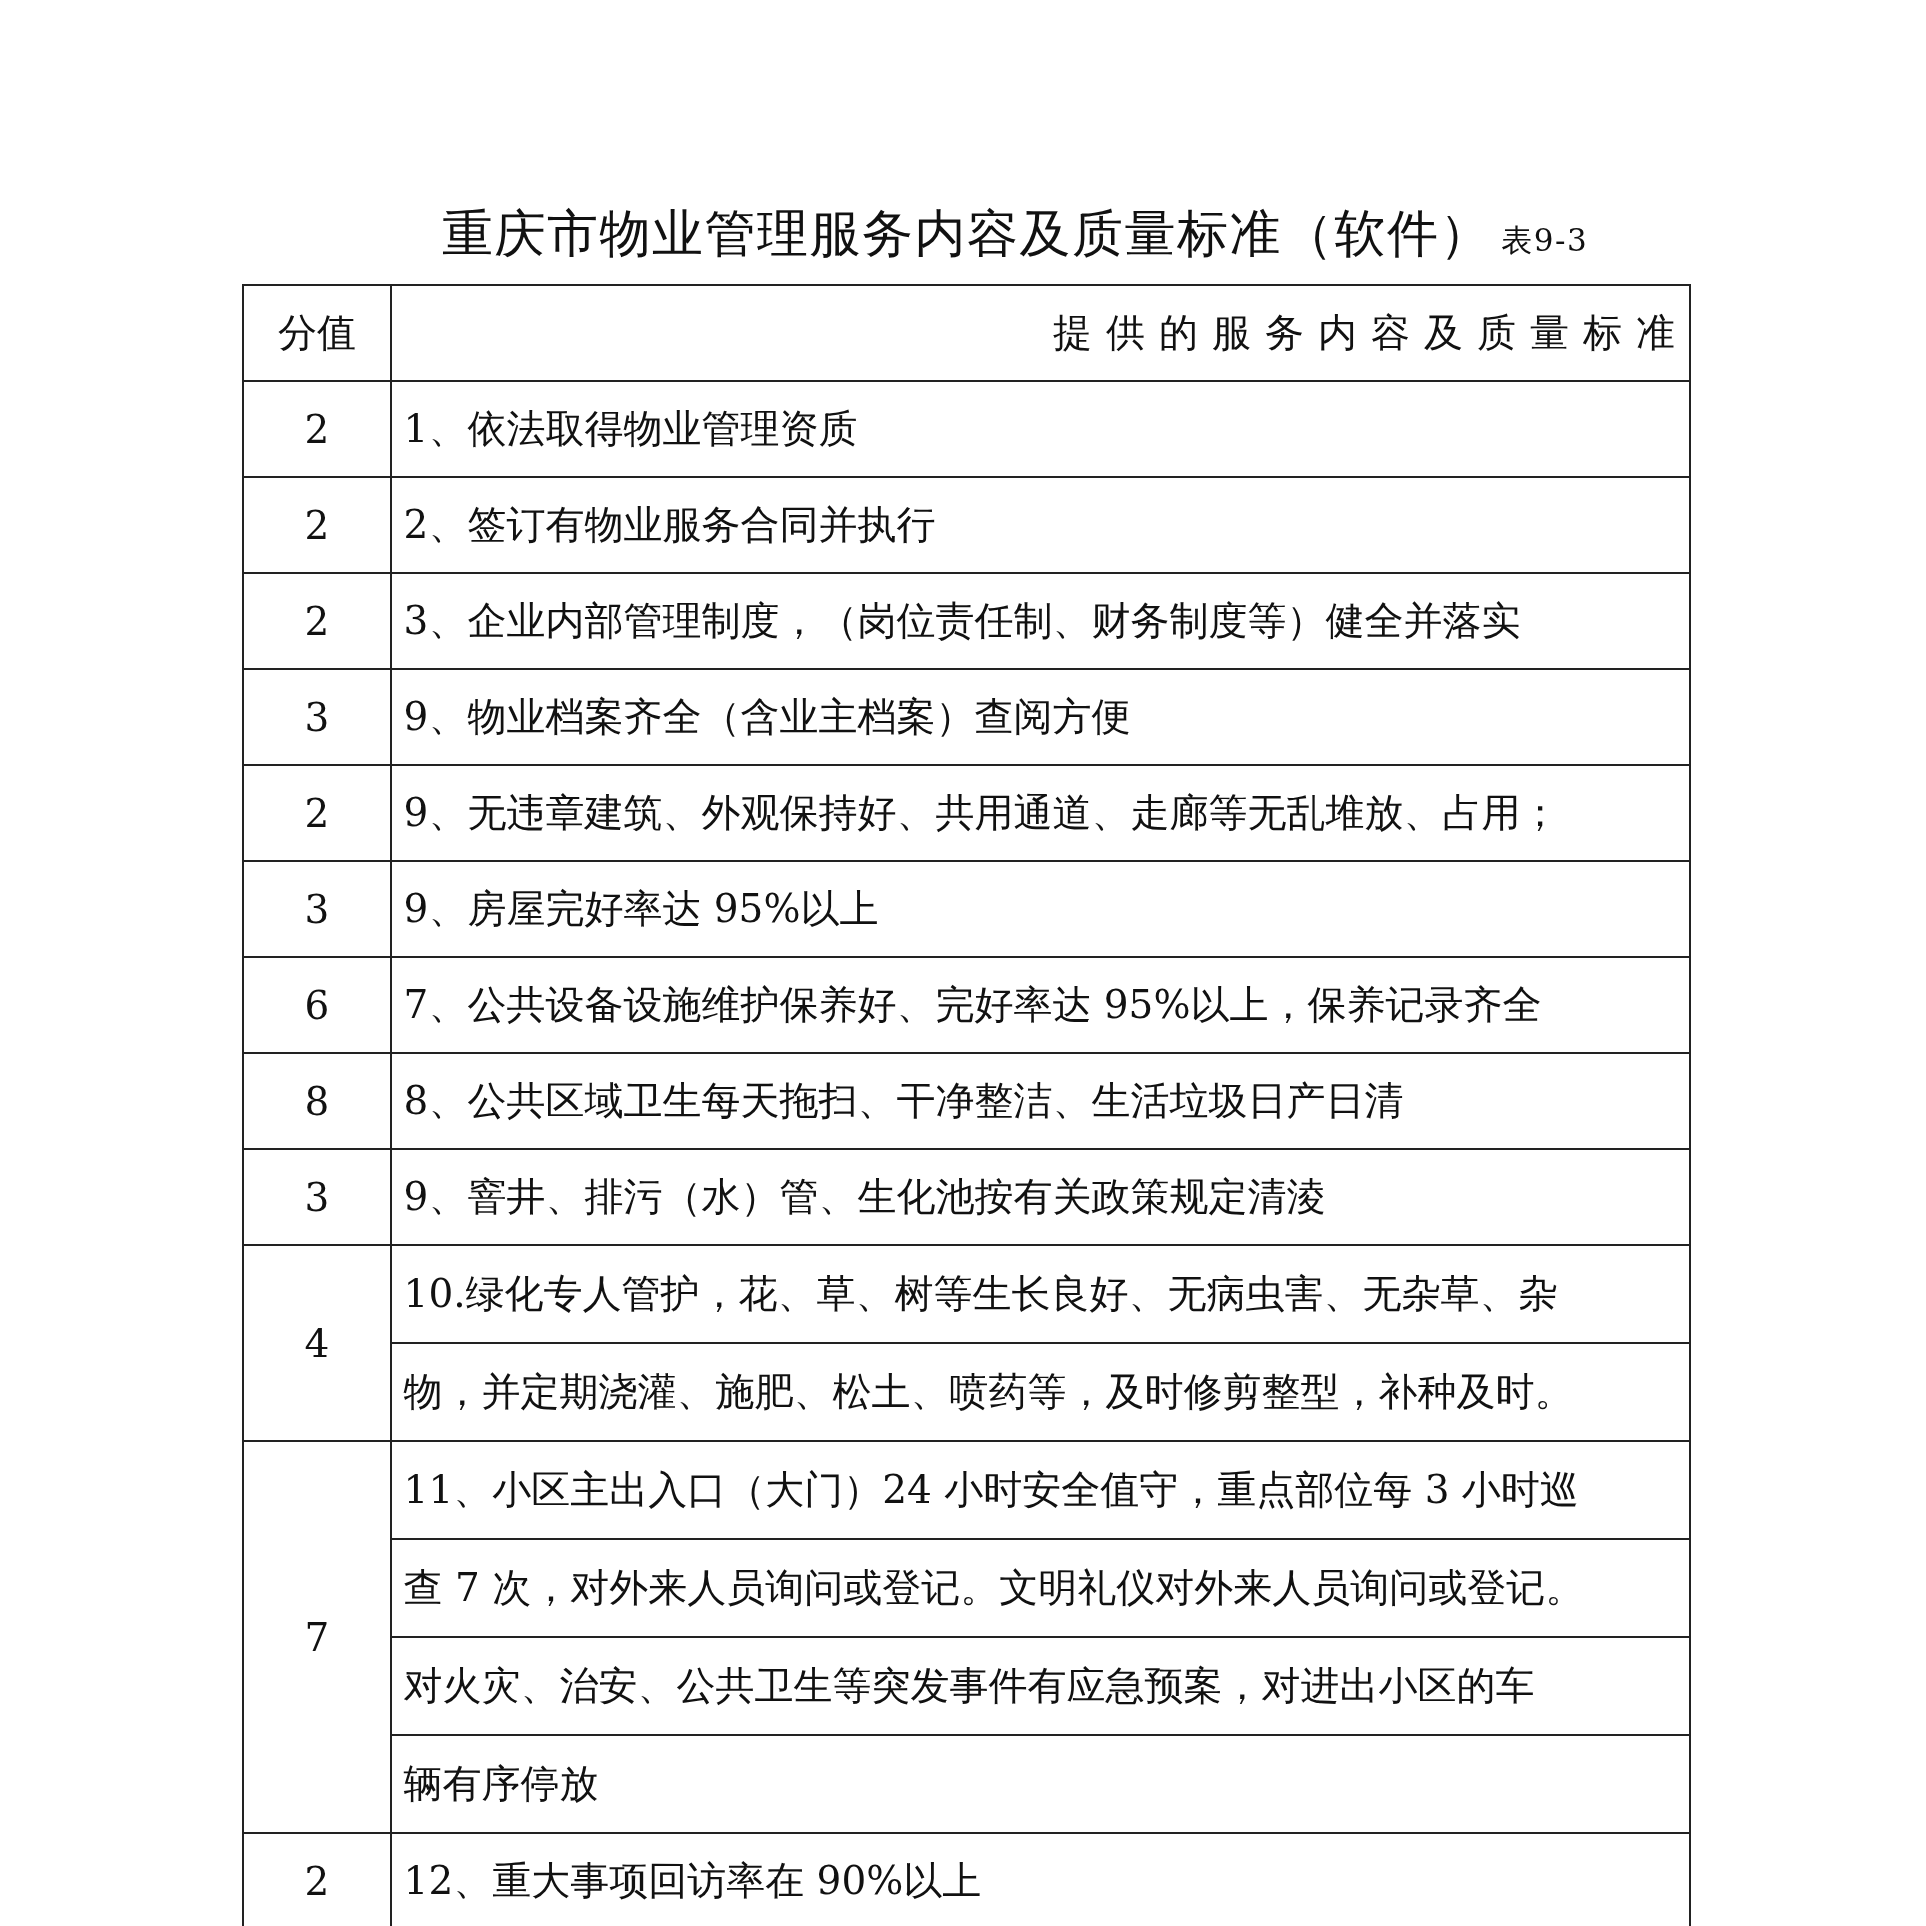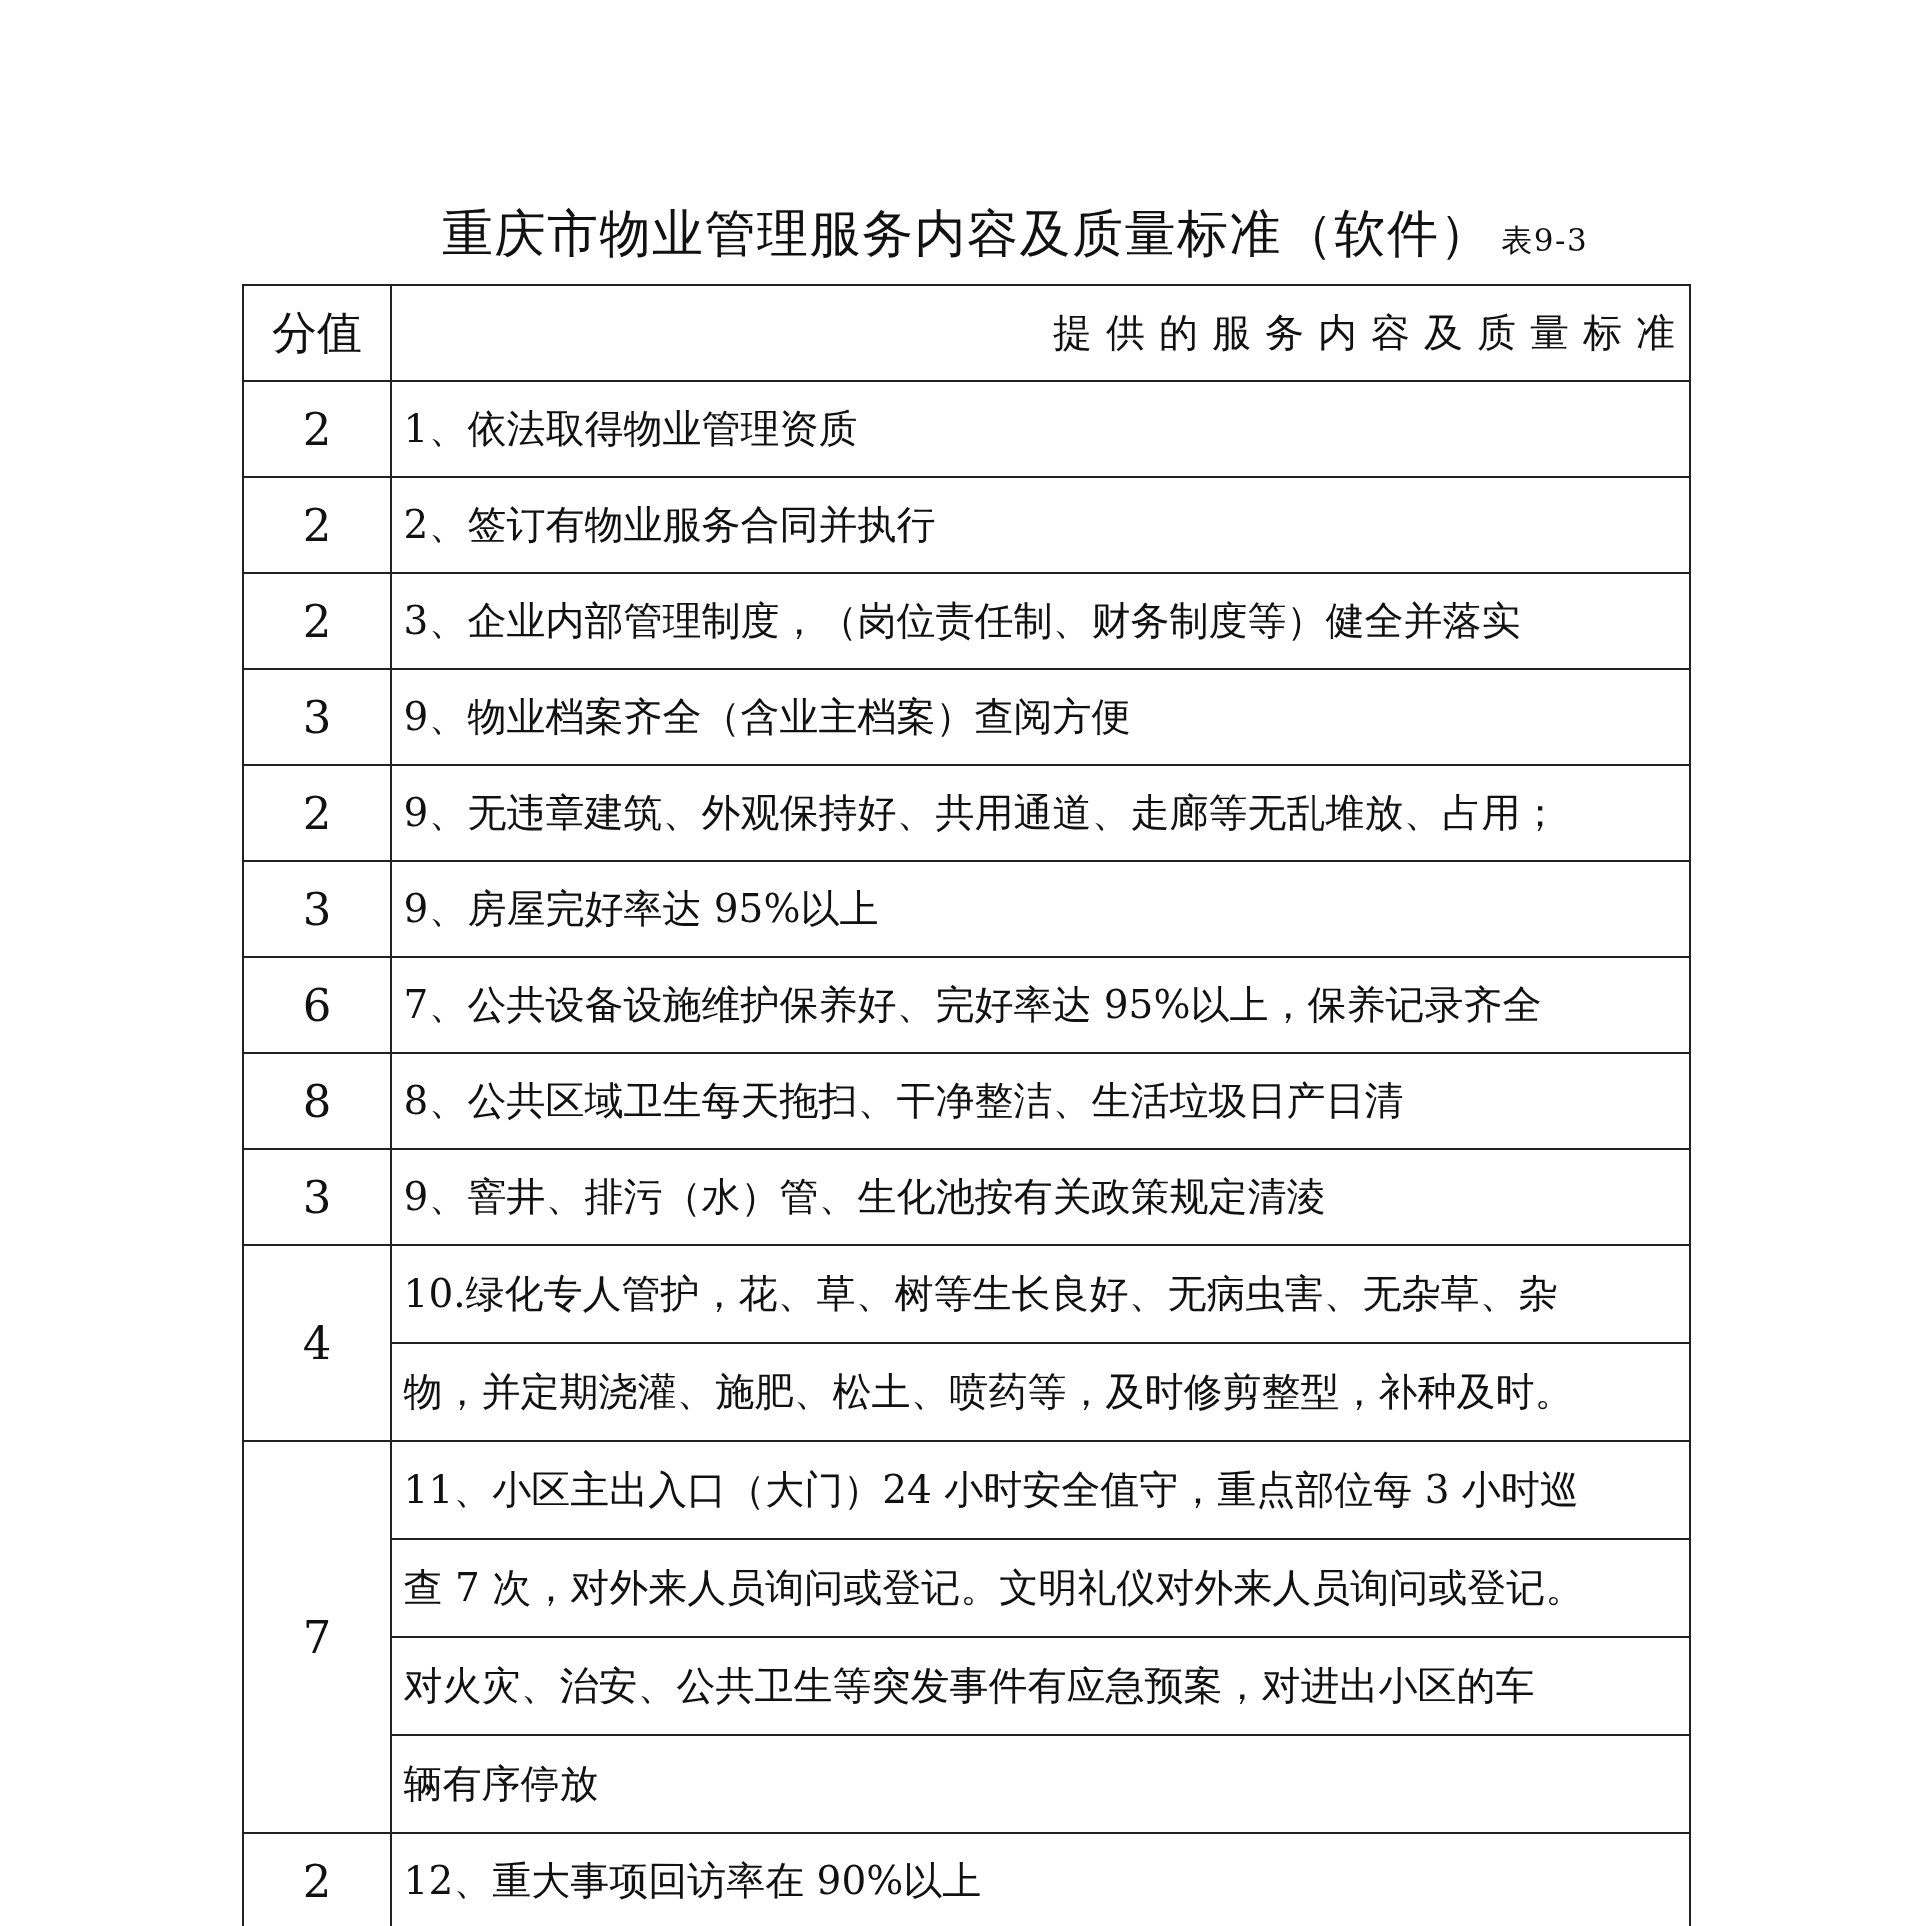--- a/index.html
+++ b/index.html
@@ -2,21 +2,21 @@
 <html style="font-size:6.2px"><head>
 <meta charset="utf-8">
 <style>
   html, body { margin:0; padding:0; background:#ffffff; }
   body { width:1948px; height:2692px; position:relative; overflow:hidden;
          font-family:"DejaVu Serif","Liberation Serif",serif; color:#111; }
   .title { position:absolute; left:420px; top:200px; font-size:51px; letter-spacing:1.5px; white-space:nowrap;margin-left:22px; }
   .title .suffix { font-size:31px; margin-left:9.2px; }
   .tbl { position:absolute; left:242px; top:284px; width:1449px; border:2.7px solid #222; border-collapse:collapse; }
   .tbl td { border:2.3px solid #222; padding:0; vertical-align:middle; }
-  .score { width:146px; text-align:center; font-size:45px; }
+  .score { width:146px; text-align:center; font-size:39px; }
   .content { padding-left:11.6px !important; font-size:39px; white-space:nowrap; overflow:hidden; }
   .hdr .content { text-align:right; letter-spacing:14px; padding-left:0 !important; }
   .r1 { height:96px; }
   .rs { height:98px; }
 </style>
 </head>
 <body>
 
 <div class="title">
   <span>重庆市物业管理服务内容及质量标准（软件）</span><span class="suffix">表9-3</span>

